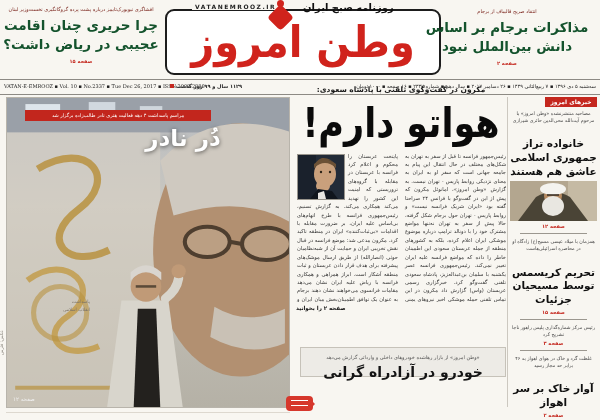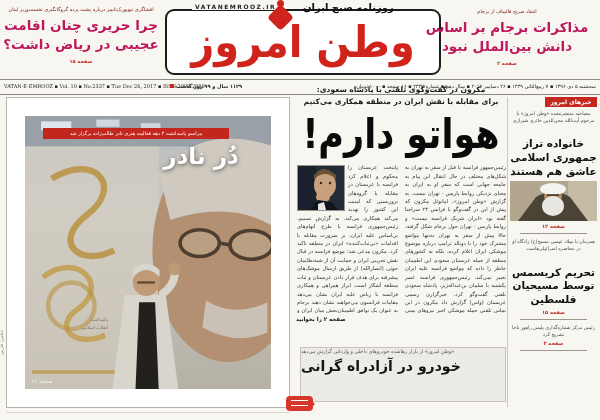--- a/index.html
+++ b/index.html
@@ -2,21 +2,21 @@
 <html lang="fa"><head>
 <meta charset="utf-8">
 <style>
   html,body{margin:0;padding:0;}
   .page{position:relative;width:600px;height:420px;background:#f8f6f1;overflow:hidden;
         font-family:"DejaVu Sans",sans-serif;}
   .fa{direction:rtl;}
   
   .top-story{position:absolute;text-align:center;}
   .kicker-sm{font-size:5px;color:#7a241c;line-height:1.5;}
-  .headline-md{font-size:13.5px;font-weight:bold;color:#be185d;line-height:1.45;margin-top:2px;}
+  .headline-md{font-size:13.5px;font-weight:bold;color:#14532d;line-height:1.45;margin-top:2px;}
   .pageref{font-size:5px;color:#c4271e;font-weight:bold;margin-top:3px;}
   #story-tl{left:2px;top:6px;width:158px;}
   #story-tr{left:418px;top:8px;width:178px;}
   
   #masthead-box{position:absolute;left:165px;top:9px;width:276px;height:66px;background:#fff;
                 border:2px solid #1d1d1d;border-radius:9px;display:flex;align-items:center;
                 justify-content:center;box-sizing:border-box;}
   #masthead-logo{color:#d0231c;font-size:40px;font-weight:bold;transform:scaleY(1.08);line-height:1;}
   #ornament{position:absolute;left:267px;top:0px;width:26px;height:34px;z-index:3;text-align:center;}
   #ornament .dot{width:7px;height:7px;border-radius:50%;background:#d0231c;margin:0 auto 1px;}
@@ -27,21 +27,21 @@
   #tagline{font-size:10px;font-weight:bold;color:#101010;white-space:nowrap;}
   
   .rule{position:absolute;left:0;right:0;border-top:1px solid #8d8a84;}
   #rule-a{top:79px;} #rule-b{top:94px;}
   #dateline-latin{position:absolute;left:4px;top:83px;font-family:"DejaVu Serif",serif;font-size:5px;color:#222;}
   #counter{position:absolute;left:170px;top:83px;font-size:5px;font-weight:bold;color:#222;display:flex;align-items:center;gap:2px;}
   .redsq{width:4px;height:4px;background:#c4271e;display:inline-block;}
   #dateline-fa{position:absolute;right:4px;top:83px;font-size:5px;color:#222;}
   
   #photo-block{position:absolute;left:6px;top:97px;width:284px;height:311px;background:#fff;
-               border:1px solid #b8b4ab;padding:18px;box-sizing:border-box;}
+               border:1px solid #b8b4ab;padding:0;box-sizing:border-box;}
   #photo-inner{position:relative;width:100%;height:100%;overflow:hidden;}
   #photo-inner svg{display:block;width:100%;height:100%;}
   #photo-kicker{position:absolute;left:18px;top:12px;width:178px;background:#c2261d;color:#fff;
                 font-size:5px;padding:2px 4px;text-align:center;line-height:1.3;}
   #photo-title{position:absolute;left:96px;top:27px;width:160px;text-align:center;color:#fff;
                font-size:23px;font-weight:bold;text-shadow:0 1px 4px rgba(0,0,0,.6);}
   #photo-backdrop-text{position:absolute;left:56px;top:200px;font-size:4.5px;color:#7d7466;
                        text-align:right;line-height:1.7;}
   #photo-pageref{position:absolute;left:6px;bottom:5px;color:#f0f0f0;font-size:5.5px;}
   #photo-credit{position:absolute;left:-1px;top:330px;font-size:4.5px;color:#8a867e;
@@ -51,22 +51,22 @@
   #lead{position:absolute;left:296px;top:84px;width:210px;}
   .lead-kicker{text-align:center;font-size:7.5px;font-weight:bold;color:#1c1c1c;line-height:1.55;}
   #lead-headline{text-align:center;font-size:35px;font-weight:bold;color:#0a0a0a;margin:7px 0 9px;
                  transform:scaleY(1.18);letter-spacing:-1px;}
   #lead-cols{display:flex;gap:7px;height:150px;overflow:hidden;}
   .bodycol{width:101px;font-size:5.2px;line-height:1.62;text-align:justify;color:#333;}
   #macron-photo{float:left;width:46px;height:44px;margin:2px 3px 2px 0;border:1px solid #98948c;}
   #macron-photo svg{display:block;width:100%;height:100%;}
   #readmore{font-size:5.5px;font-weight:bold;color:#111;text-align:left;margin-top:3px;}
   
-  #car-box{position:absolute;left:300px;top:347px;width:206px;height:55px;background:#edebe6;
-           border:1px solid #c6c2b9;box-sizing:border-box;text-align:left;}
+  #car-box{position:absolute;left:300px;top:347px;width:206px;height:30px;background:#edebe6;
+           border:1px solid #c6c2b9;box-sizing:border-box;text-align:center;padding-top:6px;}
   #car-kicker{font-size:5px;color:#555;}
   #car-headline{font-size:14px;font-weight:bold;color:#141414;margin-top:4px;}
   #bubble{position:absolute;left:286px;top:396px;width:27px;height:15px;background:#d6372c;
           border-radius:4px;z-index:4;}
   #bubble::after{content:"";position:absolute;right:-7px;bottom:2px;border:5px solid transparent;
                  border-left-color:#d6372c;}
   .bubble-line{height:0;border-top:1.5px solid #fff;margin:4px 5px 0;}
   
   #vrule{position:absolute;left:507px;top:97px;height:310px;border-left:1px solid #ccc8c0;}
   #sidebar{position:absolute;left:510px;top:97px;width:87px;text-align:center;}
@@ -160,21 +160,20 @@
         <div>انقلاب اسلامی</div>
       </div>
       <div id="photo-pageref" class="fa">صفحه ۱۲</div>
     </div>
   </div>
   <div id="photo-credit" class="fa">عکس: فارس</div>
   <div id="bottom-rule"></div>
 
   <div id="lead" class="fa">
     <div class="lead-kicker">مکرون در گفت‌وگوی تلفنی با پادشاه سعودی:</div>
-    <div class="lead-kicker">برای مقابله با نقش ایران در منطقه همکاری می‌کنیم</div>
     <div id="lead-headline">هواتو دارم!</div>
     <div id="lead-cols">
       <div class="bodycol">رئیس‌جمهور فرانسه تا قبل از سفر به تهران به شکل‌های مختلف در حال انتقال این پیام به جامعه جهانی است که سفر او به ایران به معنای نزدیکی روابط پاریس - تهران نیست. به گزارش «وطن امروز»، امانوئل مکرون که پیش از این در گفت‌وگو با فرانس ۲۴ صراحتا گفته بود «ایران شریک فرانسه نیست» و روابط پاریس - تهران حول برجام شکل گرفته، حالا پیش از سفر به تهران نه‌تنها مواضع مشترک خود را با دونالد ترامپ درباره موضوع موشکی ایران اعلام کرده، بلکه به کشورهای منطقه از جمله عربستان سعودی این اطمینان خاطر را داده که مواضع فرانسه علیه ایران تغییر نمی‌کند. رئیس‌جمهوری فرانسه عصر یکشنبه با سلمان بن‌عبدالعزیز، پادشاه سعودی تلفنی گفت‌وگو کرد. خبرگزاری رسمی عربستان (واس) گزارش داد مکرون در این تماس تلفنی حمله موشکی اخیر نیروهای یمنی به عربستان را محکوم کرد.</div>
       <div class="bodycol">
         <span id="macron-photo">
           <svg viewBox="0 0 46 44" preserveAspectRatio="none">
             <rect width="46" height="44" fill="#222b38"></rect>
             <rect x="0" y="0" width="18" height="44" fill="#1a212c"></rect>
             <ellipse cx="27" cy="19" rx="11" ry="13" fill="#c9a07c"></ellipse>
             <path d="M16 14 Q20 4 30 5 Q38 6 38 14 L38 10 Q32 2 24 3 Q17 5 16 14 Z" fill="#6b5136"></path>
@@ -217,26 +216,31 @@
           <ellipse cx="43" cy="8" rx="13" ry="6" fill="#f4f3ef"></ellipse>
           <line x1="37" y1="14" x2="49" y2="14" stroke="#3c3228" stroke-width="1.6"></line>
         </svg>
       </div>
       <div class="sb-pageref">صفحه ۱۲</div>
     </div>
     <div class="sb-divider"></div>
 
     <div>
       <div class="sb-kicker">همزمان با میلاد عیسی مسیح(ع) زادگاه او در محاصره اسرائیلی‌هاست</div>
-      <div class="sb-headline">تحریم کریسمس توسط مسیحیان فلسطین</div>
+      <div class="sb-headline">تحریم کریسمس توسط مسیحیان جزئیات</div>
       <div class="sb-pageref">صفحه ۱۵</div>
     </div>
     <div class="sb-divider"></div>
 
     <div>
       <div class="sb-kicker">رئیس مرکز شماره‌گذاری پلیس راهور ناجا تشریح کرد</div>
       <div class="sb-pageref">صفحه ۳</div>
     </div>
     <div class="sb-divider"></div>
 
+    <div>
+      <div class="sb-kicker">غلظت گرد و خاک در هوای اهواز به ۴۶ برابر حد مجاز رسید</div>
+      <div class="sb-headline">آوار خاک بر سر اهواز</div>
+      <div class="sb-pageref">صفحه ۲</div>
+    </div>
   </div>
 
 </div>
 
 </body></html>

